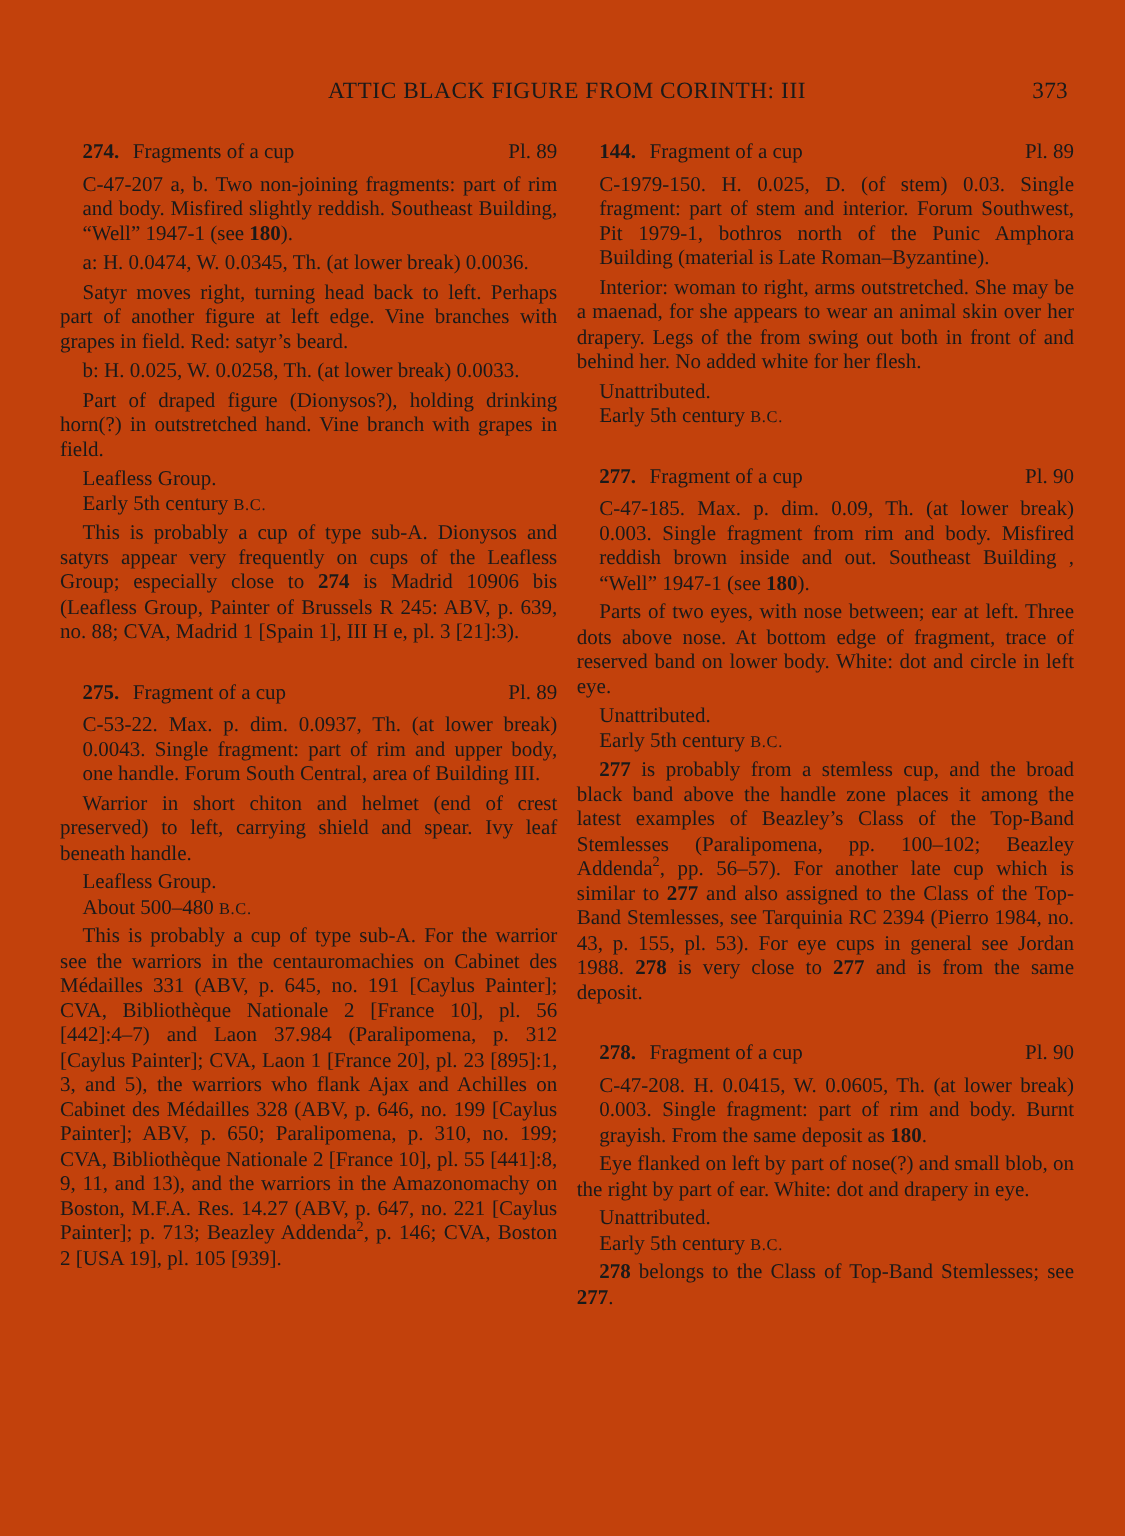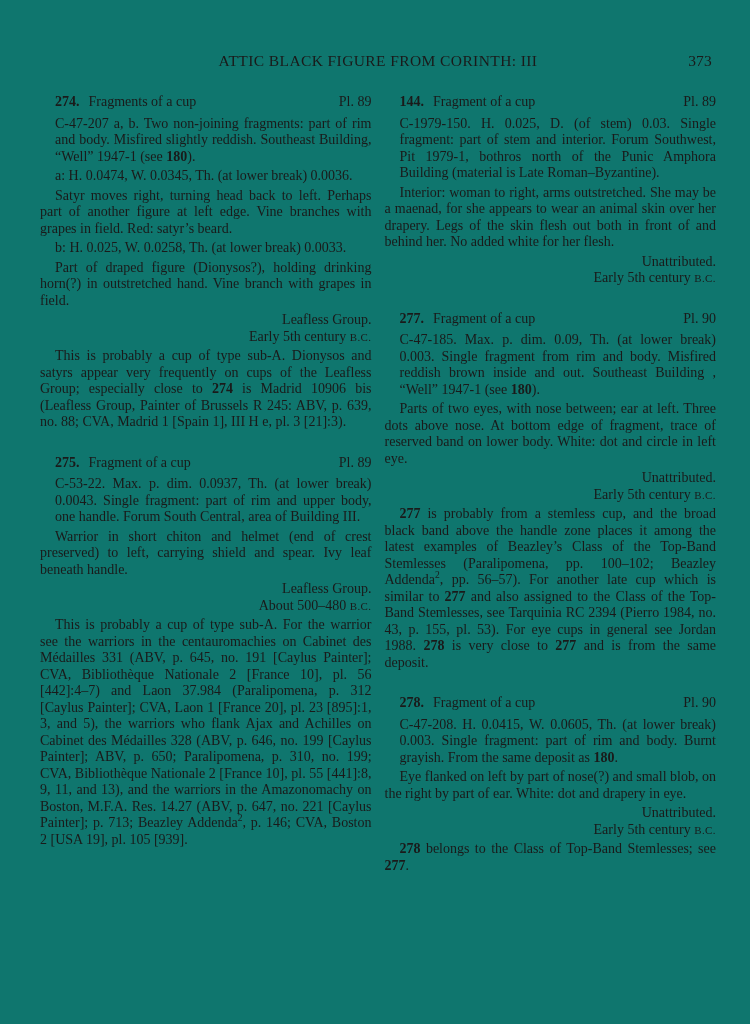--- a/index.html
+++ b/index.html
@@ -6,21 +6,21 @@
   html, body { width: 750px; background: #ffffff; }
   body {
     font-family: "Liberation Serif", "DejaVu Serif", serif;
     color: #1a1a1a;
     -webkit-font-smoothing: antialiased;
   }
   .page {
     position: relative;
     width: 750px;
     height: 1024px;
-    background: #0f766e;
+    background: #c2410c;
     padding: 52px 34px 20px 40px;
     overflow: hidden;
   }
   .running-head {
     position: relative;
     height: 20px;
     margin-bottom: 22px;
     font-size: 15.5px;
     letter-spacing: 0.4px;
   }
@@ -39,21 +39,21 @@
     margin-bottom: 5px;
   }
   .entry-num { font-weight: bold; margin-right: 9px; }
   .entry-plate { white-space: nowrap; }
   .para {
     font-size: 14px;
     line-height: 16.5px;
     text-align: justify;
   }
   .para.desc  { padding-left: 15px; margin-top: 3px; margin-bottom: 3px; }
-  .para.attr  { padding-left: 15px; text-align: right; }
+  .para.attr  { padding-left: 15px; text-align: left; }
   .para.body  { text-indent: 15px; margin-top: 3px; margin-bottom: 3px; }
   .s-b  { font-weight: bold; }
   .s-i  { }
   .s-sc { text-transform: uppercase; font-size: 0.78em; letter-spacing: 0.04em; }
   sup.s-sup { font-size: 0.68em; font-style: normal; line-height: 0; }
 </style>
 </head>
 <body>
 
 <div class="page">
@@ -101,21 +101,21 @@
     <div class="column">
   <article class="entry">
     <div class="entry-head">
       <span class="entry-title-group">
         <span class="entry-num">144.</span><span class="entry-title">Fragment of a cup</span>
       </span>
       <span class="entry-plate">Pl. 89</span>
     </div>
     <div class="entry-body">
             <p class="para desc">C-1979-150.  H. 0.025, D. (of stem) 0.03.  Single fragment: part of stem and interior.  Forum Southwest, Pit 1979-1, bothros north of the Punic Amphora Building (material is Late Roman–Byzantine).</p>
-            <p class="para body">Interior: woman to right, arms outstretched.  She may be a maenad, for she appears to wear an animal skin over her drapery.  Legs of the skin flesh out both in front of and behind her.  No added white for her flesh.</p>
+            <p class="para body">Interior: woman to right, arms outstretched.  She may be a maenad, for she appears to wear an animal skin over her drapery.  Legs of the from swing out both in front of and behind her.  No added white for her flesh.</p>
             <p class="para attr">Unattributed.</p>
             <p class="para attr">Early 5th century <span class="s-sc">b.c.</span></p>
           </div>
   </article>
 
   <article class="entry">
     <div class="entry-head">
       <span class="entry-title-group">
         <span class="entry-num">277.</span><span class="entry-title">Fragment of a cup</span>
       </span>

